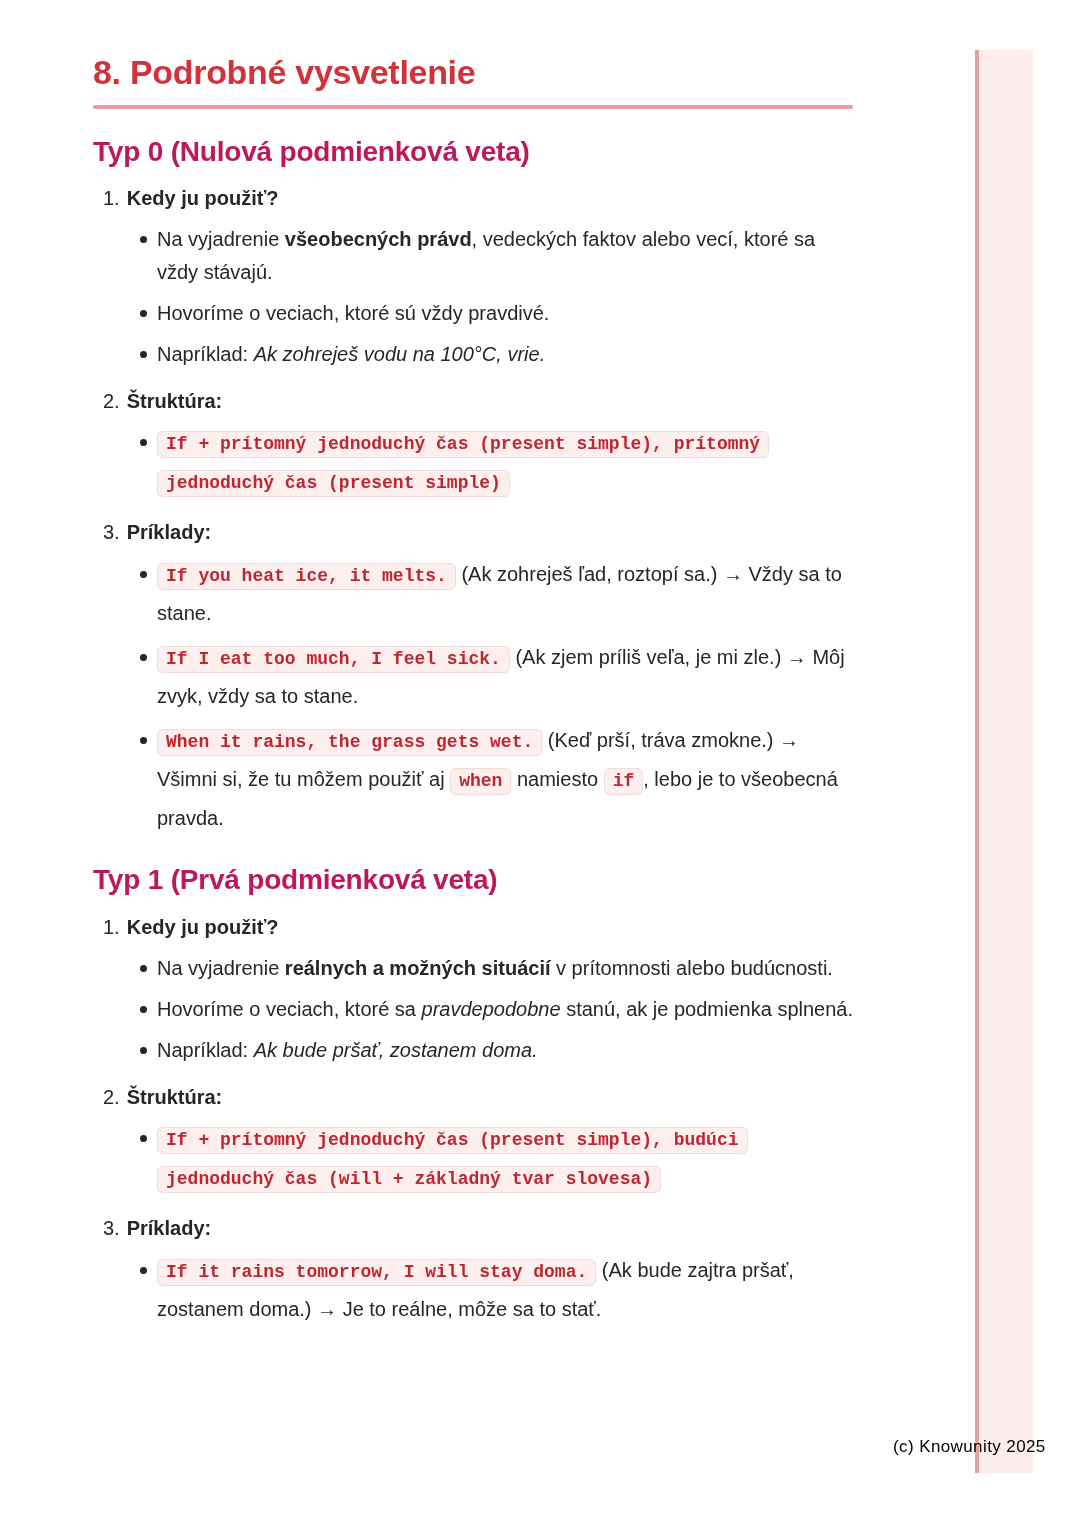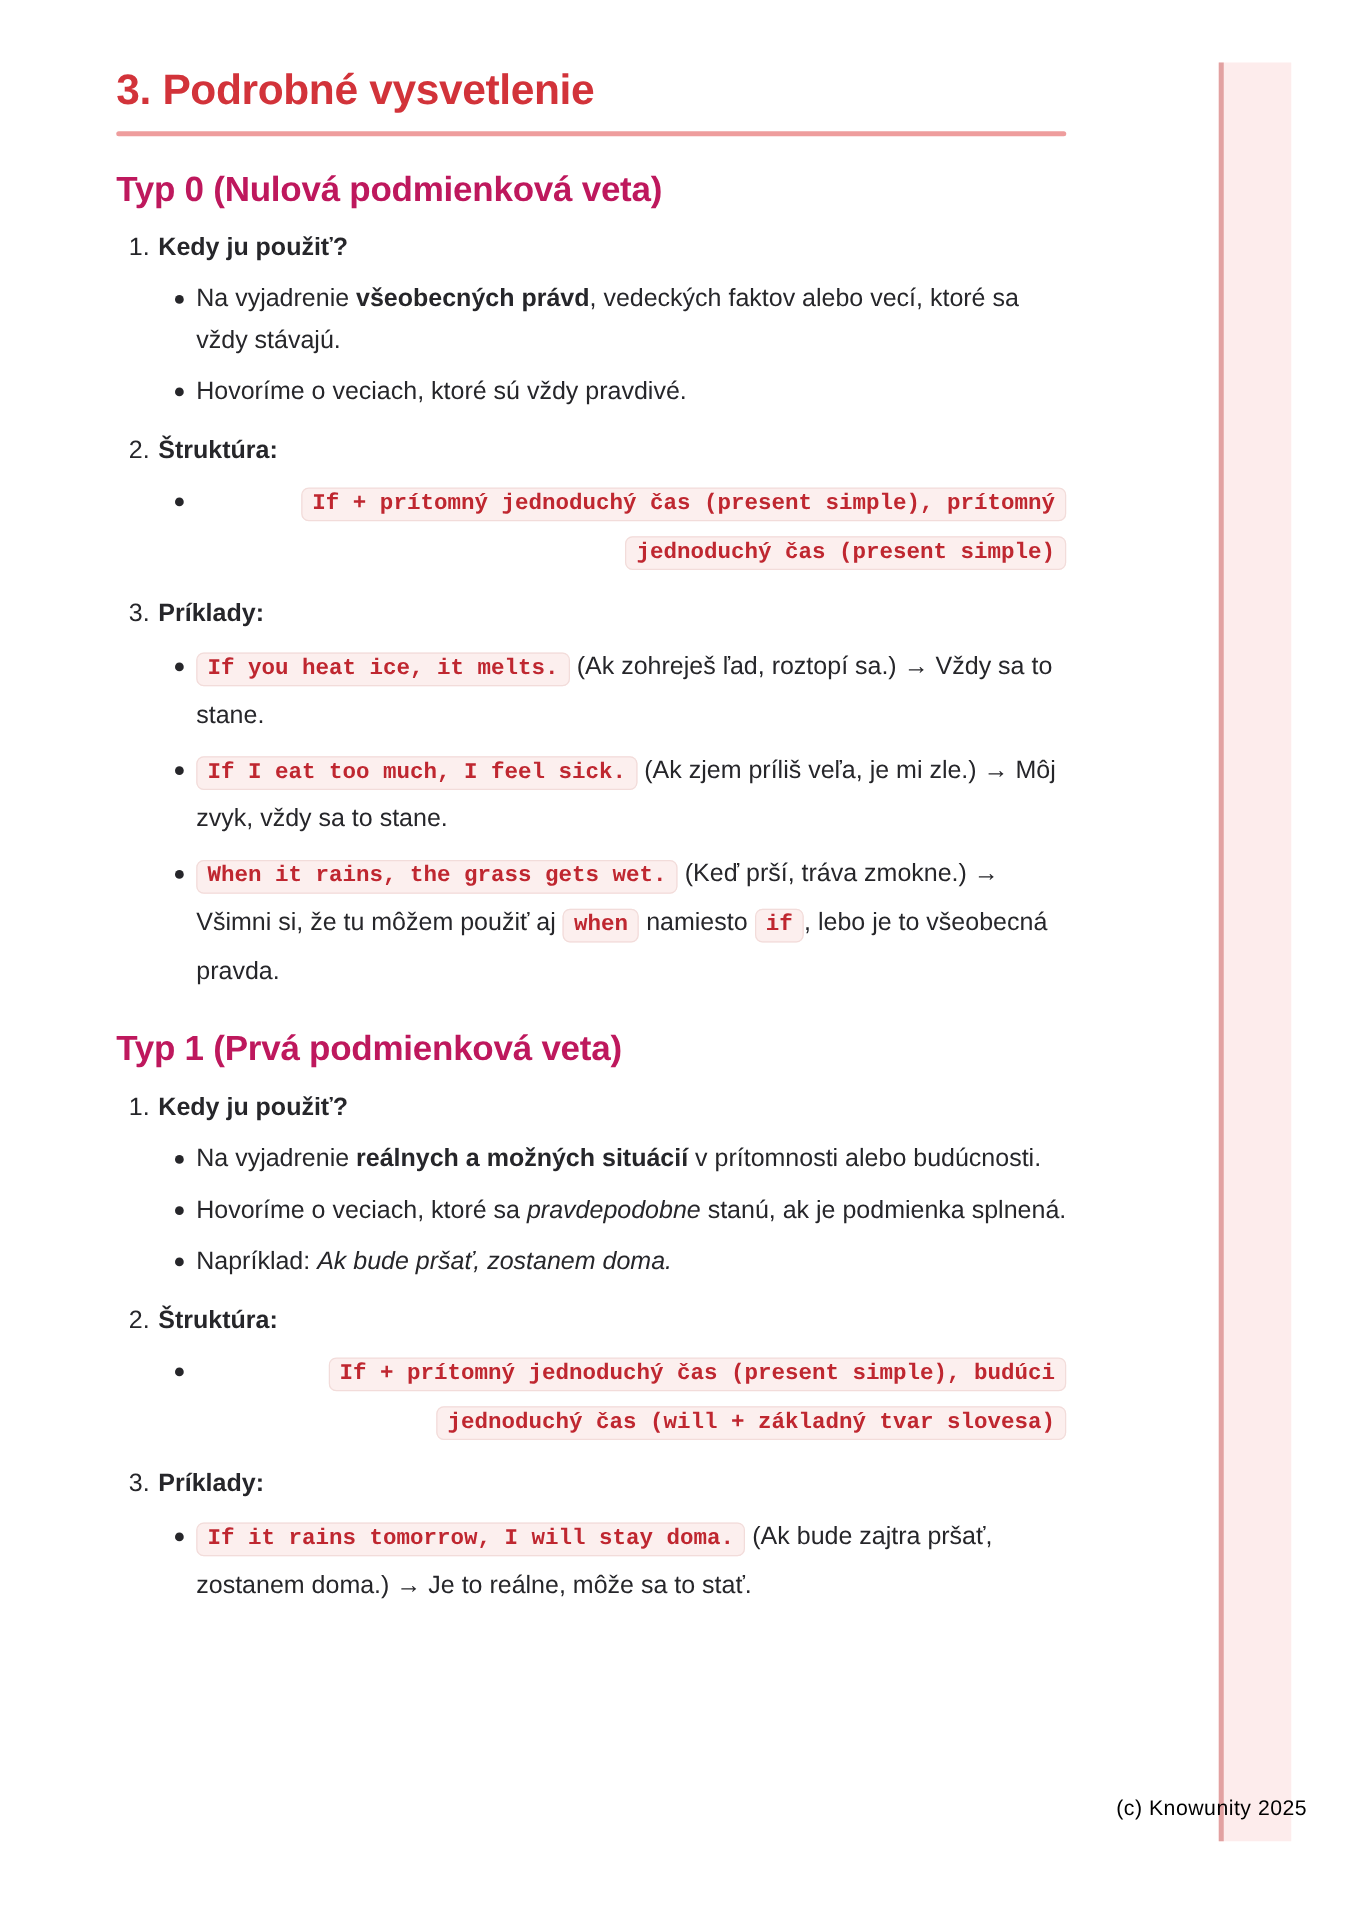--- a/index.html
+++ b/index.html
@@ -49,21 +49,21 @@
   .bullet {
     position: relative; margin-top: 8px; padding-left: 64px;
     font-size: 20px; line-height: 33px;
   }
   .bullet .dot {
     position: absolute; left: 47px; top: 13px;
     width: 7px; height: 7px; border-radius: 50%; background: #26262a;
   }
   .bullet.pill-line { line-height: 37px; margin-top: 7px; }
   .bullet.pill-line .dot { top: 15px; }
-  .bullet.code-struct { margin-top: 6px; text-align: right; }
+  .bullet.code-struct { margin-top: 6px; }
 
   i { font-style: italic; }
   b { font-weight: 700; }
 
   .pill {
     font-family: "Liberation Mono", "DejaVu Sans Mono", monospace;
     font-size: 18px; font-weight: 700;
     color: #bf2730; background: #fcefee;
     border: 1px solid #f2dcda; border-radius: 6px;
     padding: 2px 8px 3px;
@@ -71,40 +71,44 @@
   }
 </style>
 </head>
 <body>
 
 <div class="side-panel"></div>
 <div class="watermark">(c) Knowunity 2025</div>
 
 <div class="content">
 
-  <h1 class="title">3. Podrobné vysvetlenie</h1>
+  <h1 class="title">8. Podrobné vysvetlenie</h1>
   <div class="title-rule"></div>
 
 
   <h2 class="section">Typ 0 (Nulová podmienková veta)</h2>
 
   <div class="num-item">
     <span class="num">1.</span><b>Kedy ju použiť?</b>
   </div>
 
   <div class="bullet">
     <span class="dot"></span>
     <span><span>Na vyjadrenie </span><b>všeobecných právd</b><span>, vedeckých faktov alebo vecí, ktoré sa vždy stávajú.</span></span>
   </div>
 
   <div class="bullet">
     <span class="dot"></span>
     <span>Hovoríme o veciach, ktoré sú vždy pravdivé.</span>
   </div>
 
+  <div class="bullet">
+    <span class="dot"></span>
+    <span><span>Napríklad: </span><i>Ak zohreješ vodu na 100°C, vrie.</i></span>
+  </div>
 
   <div class="num-item">
     <span class="num">2.</span><b>Štruktúra:</b>
   </div>
 
   <div class="bullet pill-line code-struct">
     <span class="dot"></span>
     <code class="pill">If + prítomný jednoduchý čas (present simple), prítomný jednoduchý čas (present simple)</code>
   </div>
 

